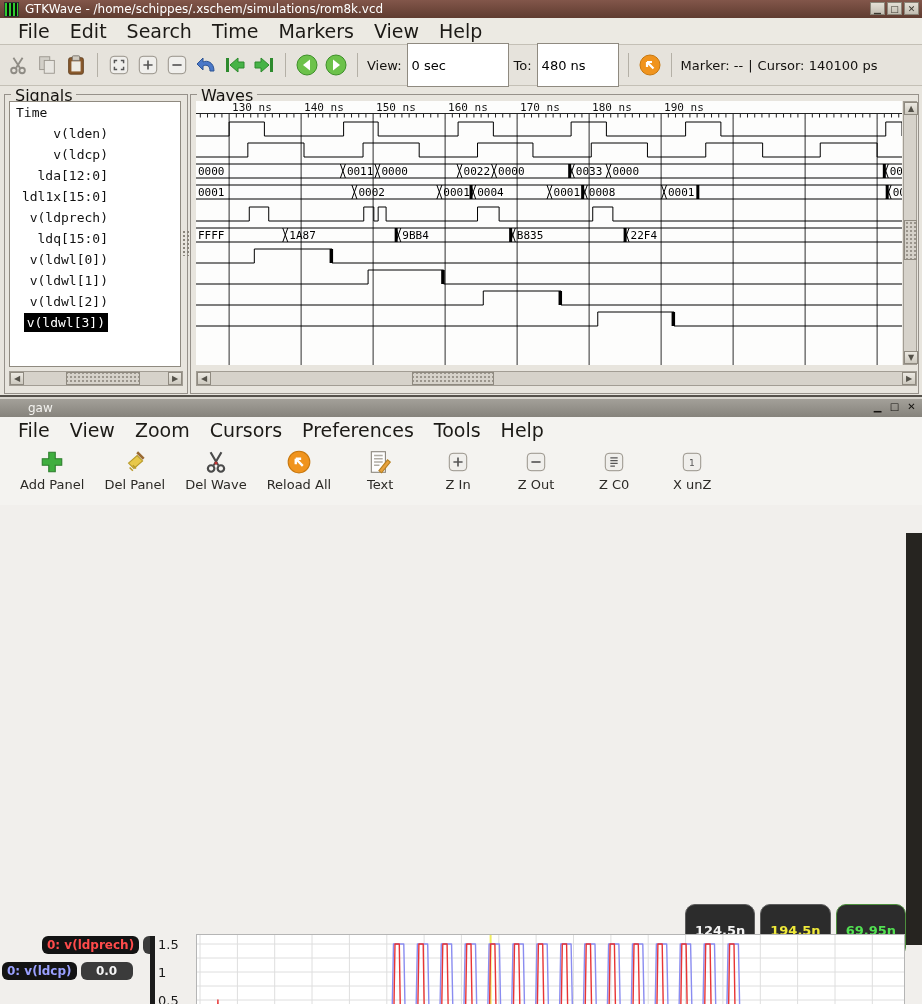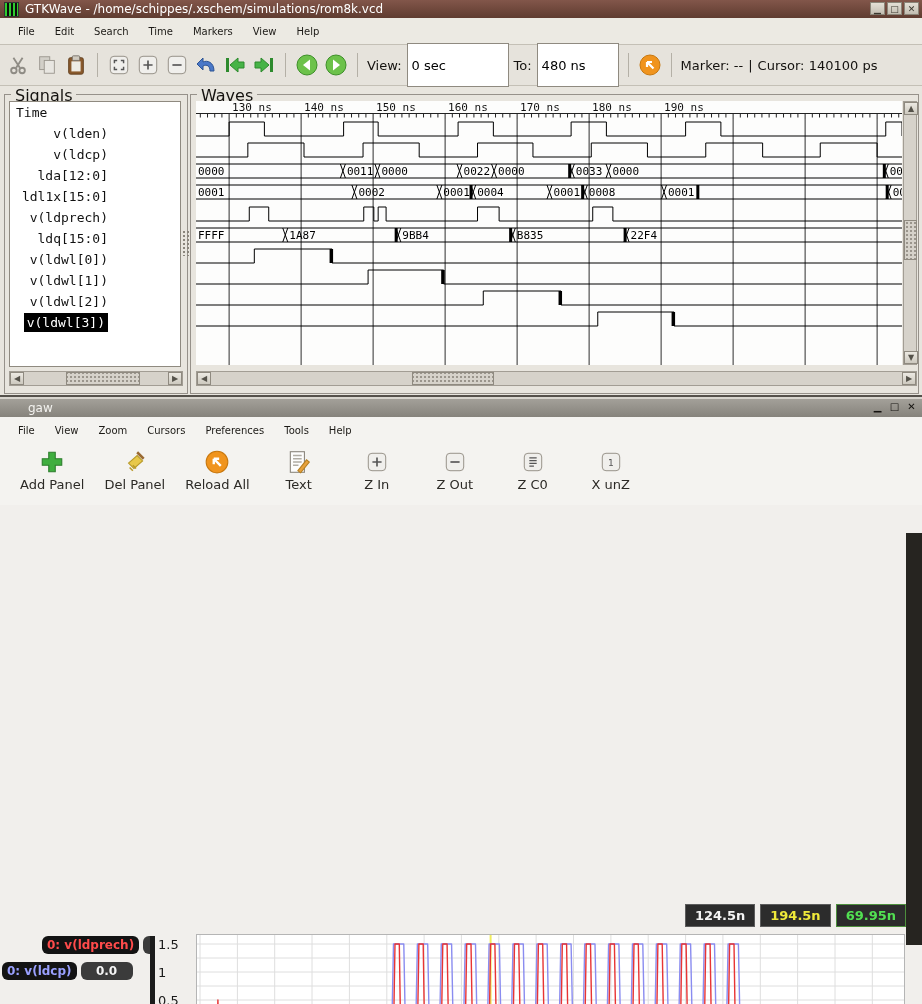--- a/index.html
+++ b/index.html
@@ -10,21 +10,21 @@
   #gtkwin{top:0;height:397px;background:#e8e5de;border-bottom:2px solid #55514b;box-sizing:border-box;}
   .gtitlebar{position:absolute;left:0;top:0;right:0;height:18px;background:linear-gradient(#82564a,#5f3c30);color:#fff;
     display:flex;align-items:center;font-size:12px;padding-left:4px;gap:6px;}
   .appicon{width:13px;height:13px;background:#0c0c0c;display:inline-block;
     background-image:repeating-linear-gradient(90deg,#2ecb2e 0 2px,transparent 2px 4px);border:1px solid #333;}
   .winbtns{position:absolute;right:3px;top:2px;display:flex;gap:2px;}
   .wbtn{width:15px;height:13px;background:linear-gradient(#e4e0d6,#c2bdb1);border:1px solid #8a8578;font-size:9px;
     line-height:12px;text-align:center;color:#3a382f;box-sizing:border-box;}
   .gawbtn{background:none;border:none;color:#14120f;font-size:10px;}
   .menubar{position:absolute;left:0;right:0;height:26px;display:flex;align-items:center;padding-left:8px;
-    background:#eceae3;border-bottom:1px solid #c4c0b6;font-size:10px;color:#1c1a16;}
+    background:#eceae3;border-bottom:1px solid #c4c0b6;font-size:19px;color:#1c1a16;}
   .mitem{padding:3px 10px;}
   .tbar{position:absolute;left:0;right:0;top:45px;height:40px;background:#e6e3dc;border-bottom:1px solid #c4c0b6;
     display:flex;align-items:center;padding-left:6px;gap:5px;font-size:13px;}
   .ticon{width:24px;height:24px;display:inline-flex;align-items:center;justify-content:center;}
   .tsep{width:1px;height:24px;background:#b4b0a6;margin:0 4px;}
   .tinput{height:20px;border:1px solid #8f8a80;background:#fff;font:13px "DejaVu Sans",sans-serif;padding:11px 4px;}
   .tlabel{color:#14120f;}
 
   .frame{position:absolute;border:1px solid #96918a;}
   .frame-label{position:absolute;top:-9px;left:6px;background:#e8e5de;padding:0 4px;font-size:16px;color:#14120f;}
@@ -52,21 +52,21 @@
   #gawwin{top:399px;height:605px;background:#f1efec;}
   .gawtitle{position:absolute;left:0;top:0;right:0;height:18px;background:linear-gradient(#a3a099,#86837c);
     color:#f4f3f0;font-size:12px;display:flex;align-items:center;padding-left:28px;}
   #gaw-menubar{top:18px;background:#f4f3f0;border-bottom:1px solid #d8d5ce;}
   #gaw-toolbar{position:absolute;left:0;right:0;top:44px;height:58px;background:#f4f3f0;display:flex;
     align-items:flex-start;padding:4px 0 0 10px;}
   .gtool{display:flex;flex-direction:column;align-items:center;justify-content:flex-start;gap:2px;padding:2px 10px;
     font-size:13px;color:#2c2a26;min-width:58px;}
   .gtool .icn{width:26px;height:26px;display:flex;align-items:center;justify-content:center;}
   #gaw-badges{position:absolute;top:505px;right:16px;display:flex;gap:5px;}
-  .curbadge{background:#2c2c2c;border:1px solid #5c5c5c;border-radius:0;padding:3px 9px;
+  .curbadge{background:#2c2c2c;border:1px solid #5c5c5c;border-radius:10px;padding:18px 9px;
     font:bold 13px "DejaVu Sans",sans-serif;}
   .panelrow{position:absolute;left:2px;width:151px;overflow:hidden;display:flex;gap:4px;align-items:center;}
   .nbadge{background:#131313;border-radius:6px;padding:2px 5px;font:bold 12px "DejaVu Sans",sans-serif;white-space:nowrap;}
   .vbadge{background:#3b3b3b;color:#f4f4f4;border-radius:6px;padding:2px 6px;font:bold 12px "DejaVu Sans",sans-serif;
     min-width:40px;text-align:center;flex-shrink:0;}
   .handlebar{position:absolute;left:150px;width:5px;background:#1b1b1b;}
   .ylab{position:absolute;left:158px;width:34px;font-size:13px;color:#1a1a1a;transform:translateY(-50%);}
   .panelsvg{position:absolute;left:196px;width:709px;height:97px;}
   #darkstrip{position:absolute;left:906px;top:134px;width:16px;height:412px;background:#262420;}
   svg{display:block;}
@@ -458,20 +458,31 @@
               <path d="M14 3 L20 9" stroke="#9a6a32" stroke-width="2.4"></path>
               <path d="M6 13 L14 6 L19 11 L11 18 Z" fill="#e8c84a" stroke="#b89a2a"></path>
               <path d="M7 17 L10 20 M10 15 L13 18" stroke="#b89a2a" stroke-width="1.4"></path>
             </svg>
           </span>
           <span>Del Panel</span>
         </div>
         <div class="gtool">
           <span class="icn">
             <svg width="26" height="26" viewBox="0 0 24 24">
+              <path d="M7 3 L14 15 M17 3 L10 15" stroke="#4a4a4a" stroke-width="2" fill="none"></path>
+              <circle cx="7.5" cy="18" r="3" fill="none" stroke="#4a4a4a" stroke-width="2"></circle>
+              <circle cx="16.5" cy="18" r="3" fill="none" stroke="#4a4a4a" stroke-width="2"></circle>
+              <circle cx="12" cy="13" r="1.4" fill="#c03030"></circle>
+            </svg>
+          </span>
+          <span>Del Wave</span>
+        </div>
+        <div class="gtool">
+          <span class="icn">
+            <svg width="26" height="26" viewBox="0 0 24 24">
               <circle cx="12" cy="12" r="10" fill="#f0941e" stroke="#c8780f"></circle>
               <path d="M15.5 15.5 L9 9 M9 9 h5 M9 9 v5" stroke="#fff" stroke-width="2.2" fill="none"></path>
             </svg>
           </span>
           <span>Reload All</span>
         </div>
         <div class="gtool">
           <span class="icn">
             <svg width="26" height="26" viewBox="0 0 24 24">
               <rect x="4" y="2.5" width="13" height="19" fill="#fdfdfd" stroke="#8a857c"></rect>

